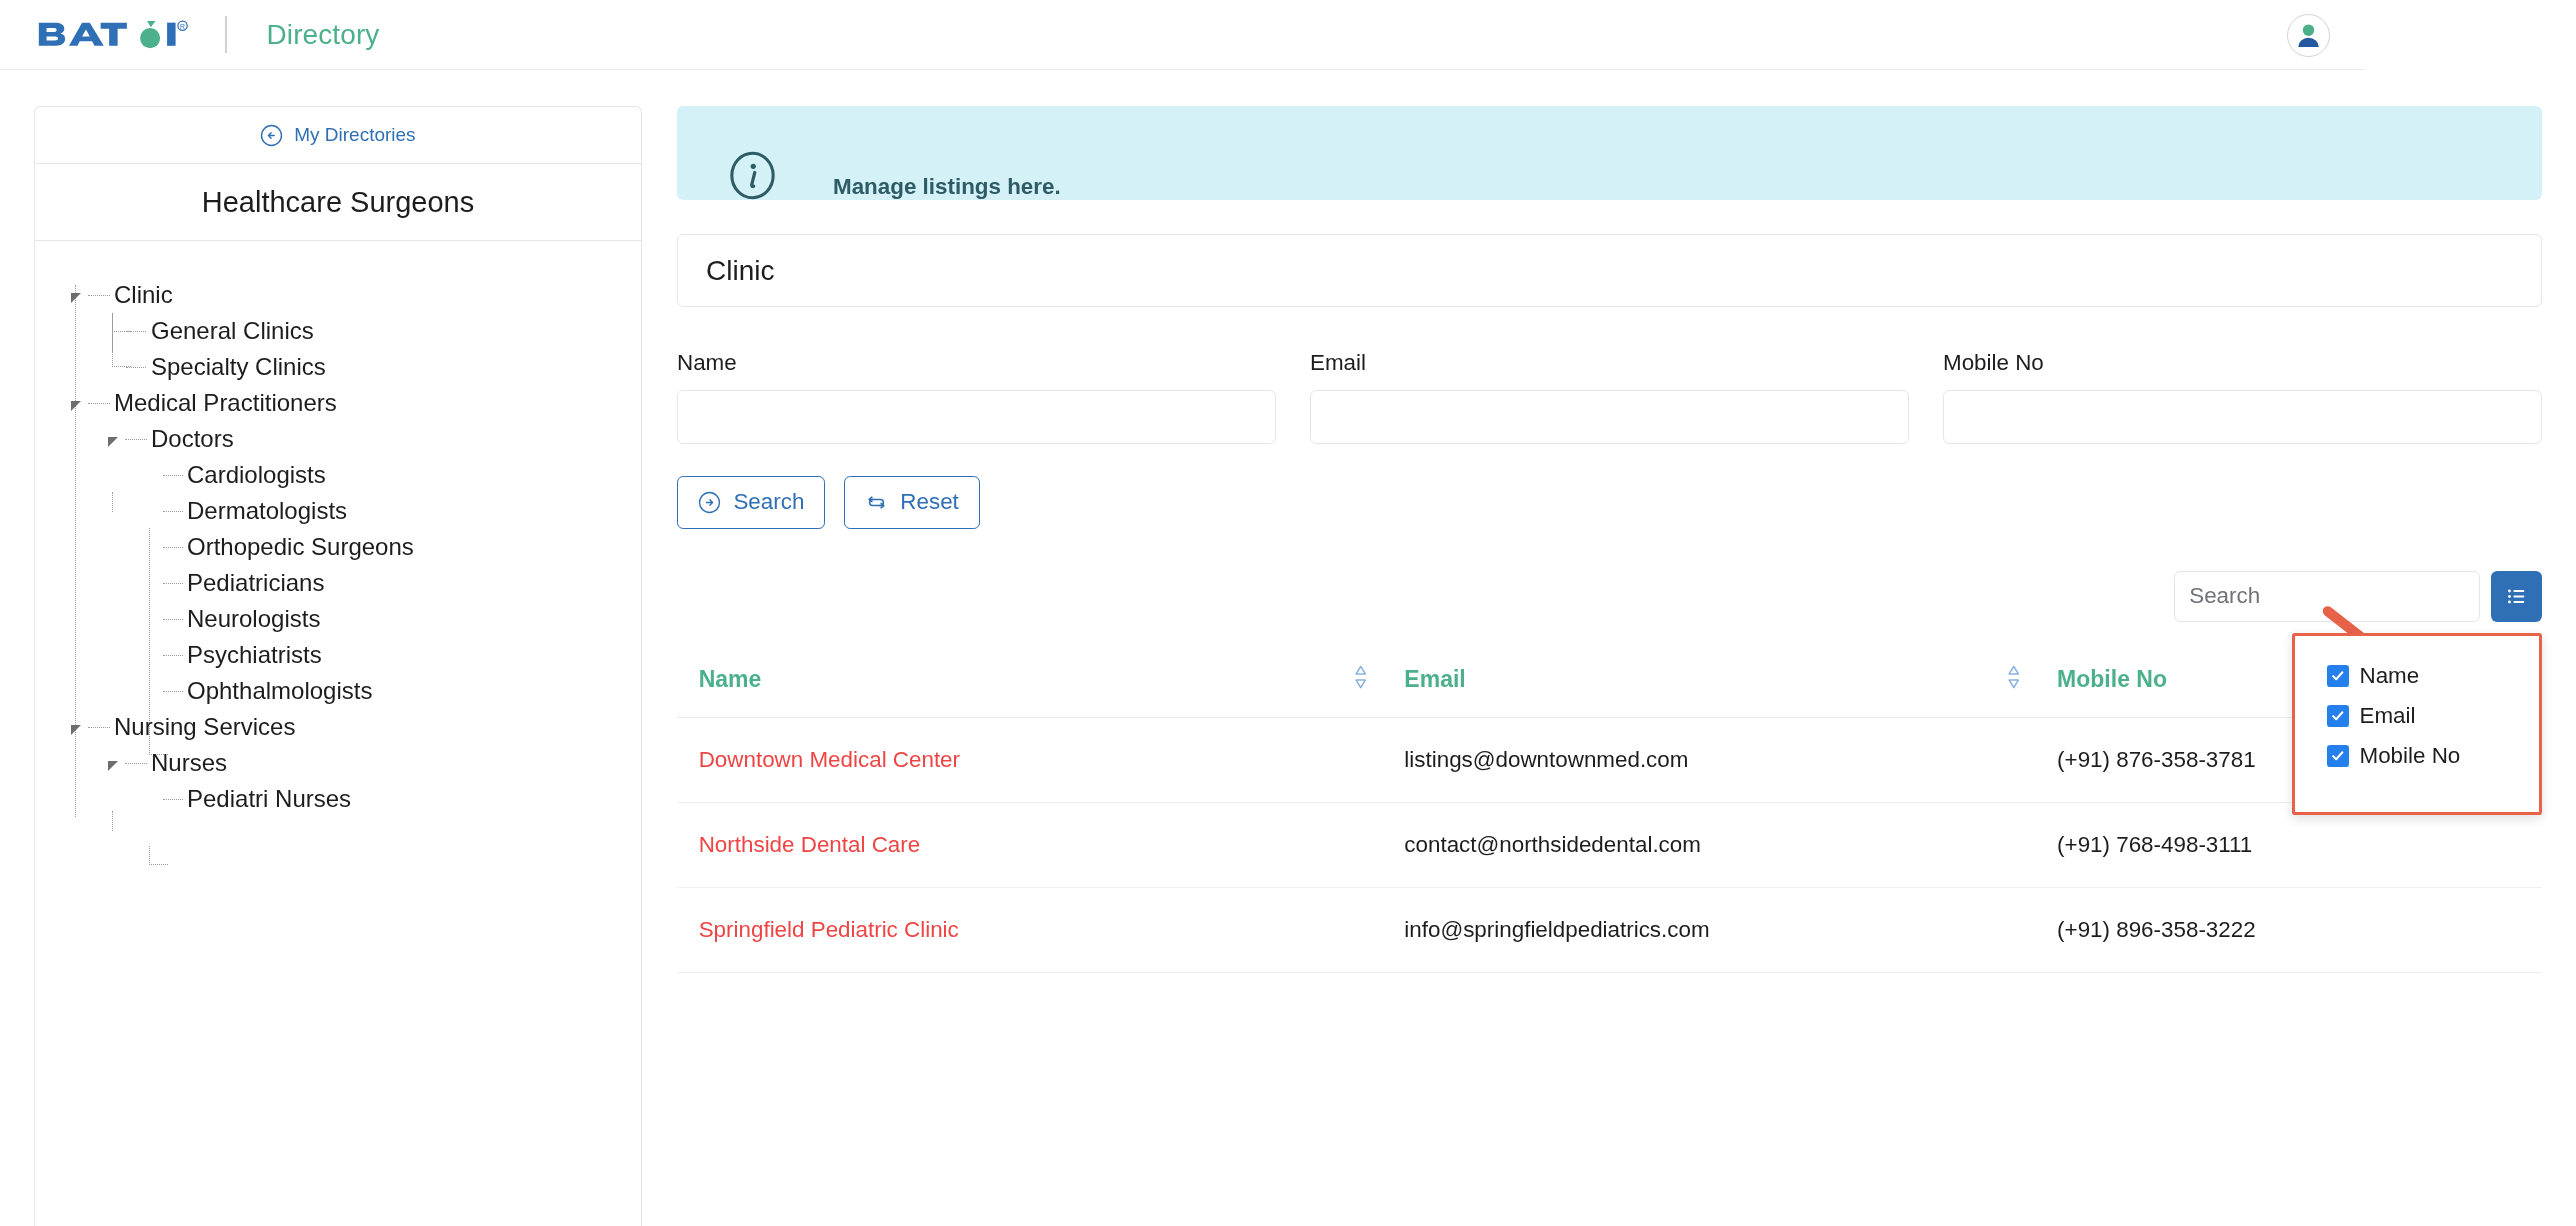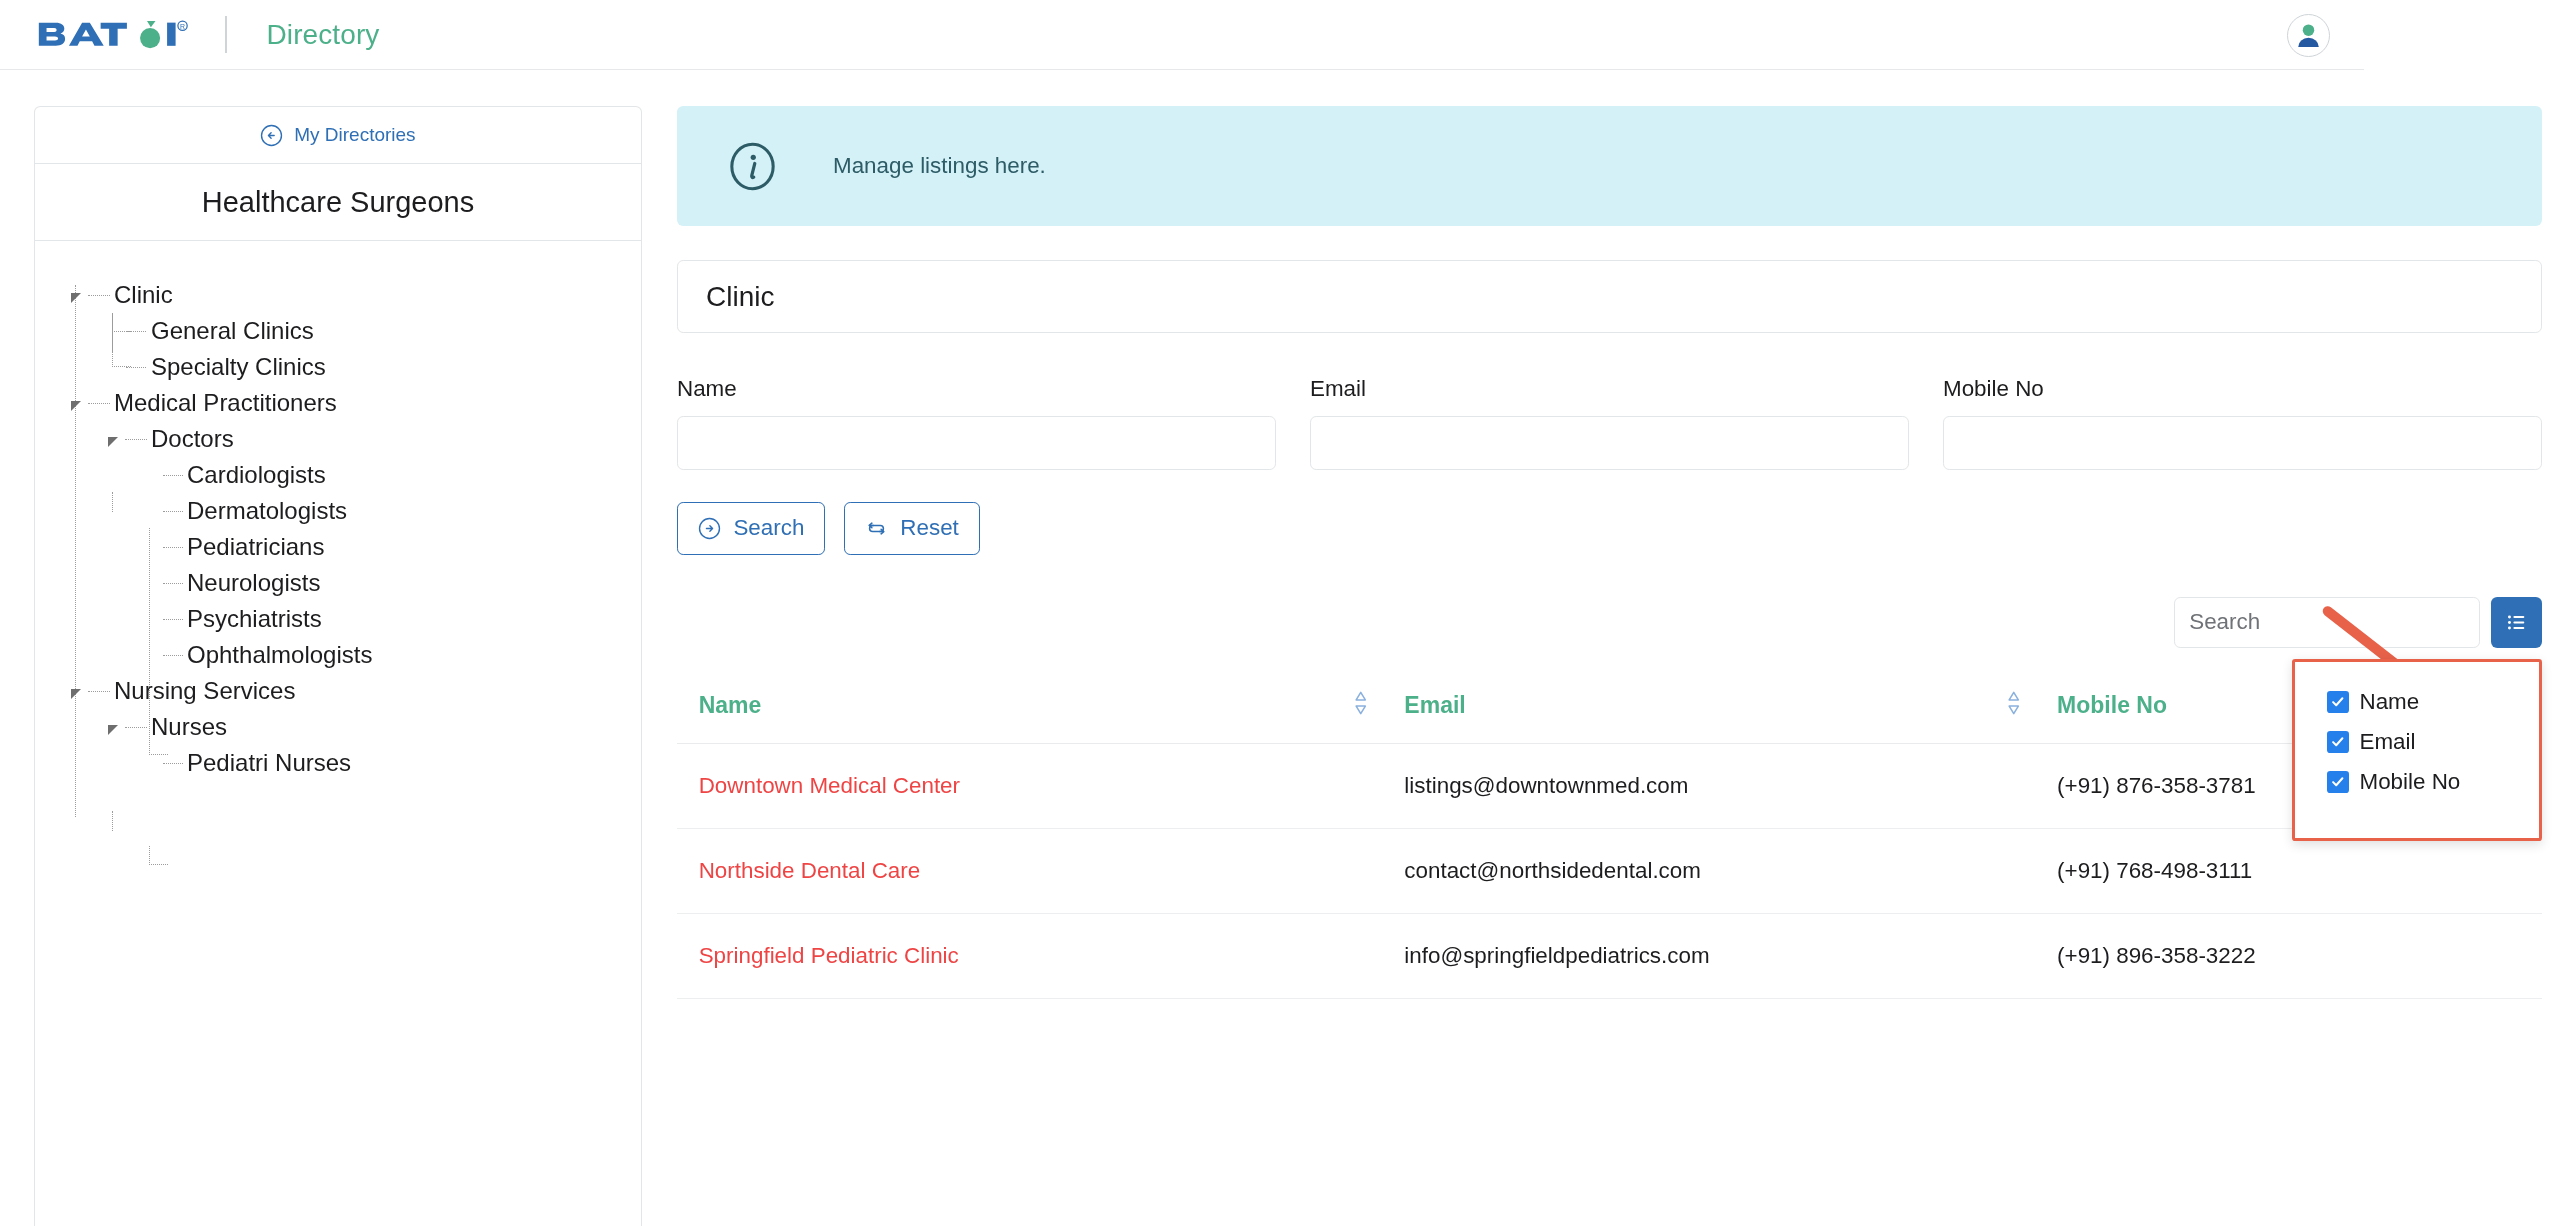--- a/index.html
+++ b/index.html
@@ -108,24 +108,25 @@
 
   
   .main {
     position: absolute;
     left: 677px; top: 106px;
     width: 1865px;
   }
   .info-banner {
     background: #d3f1f7;
     border-radius: 6.2px;
-    height: 120px;
-    display: flex; align-items: center;
+    height: 94px;
+    display: flex; align-items: flex-end;
     padding-left: 51px;
     gap: 56px;
+    font-weight: bold;
   }
   .info-text { font-size: 22.4px; color: #2d5b66; }
 
   .panel-clinic {
     margin-top: 34px;
     height: 73px;
     border: 0.8px solid #e3e6e8;
     border-radius: 6.2px;
     display: flex; align-items: center;
     padding-left: 28px;
@@ -347,20 +348,26 @@
         <li>
           <div class="tnode lvl3">
             <span class="dash" style="left:128px; top:18px; width:20px;"></span>
             <span class="tlabel">Cardiologists</span>
           </div>
         </li>
         <li>
           <div class="tnode lvl3">
             <span class="dash" style="left:128px; top:18px; width:20px;"></span>
             <span class="tlabel">Dermatologists</span>
+          </div>
+        </li>
+        <li>
+          <div class="tnode lvl3">
+            <span class="dash" style="left:128px; top:18px; width:20px;"></span>
+            <span class="tlabel">Orthopedic Surgeons</span>
           </div>
         </li>
         <li>
           <div class="tnode lvl3">
             <span class="dash" style="left:128px; top:18px; width:20px;"></span>
             <span class="tlabel">Pediatricians</span>
           </div>
         </li>
         <li>
           <div class="tnode lvl3">

